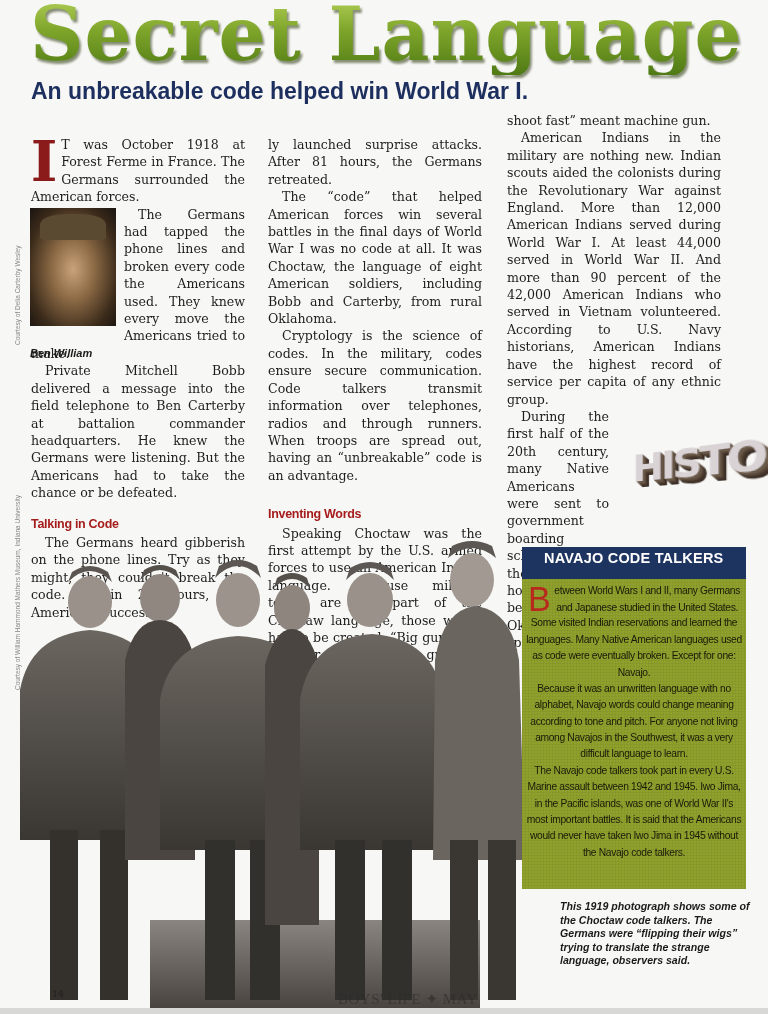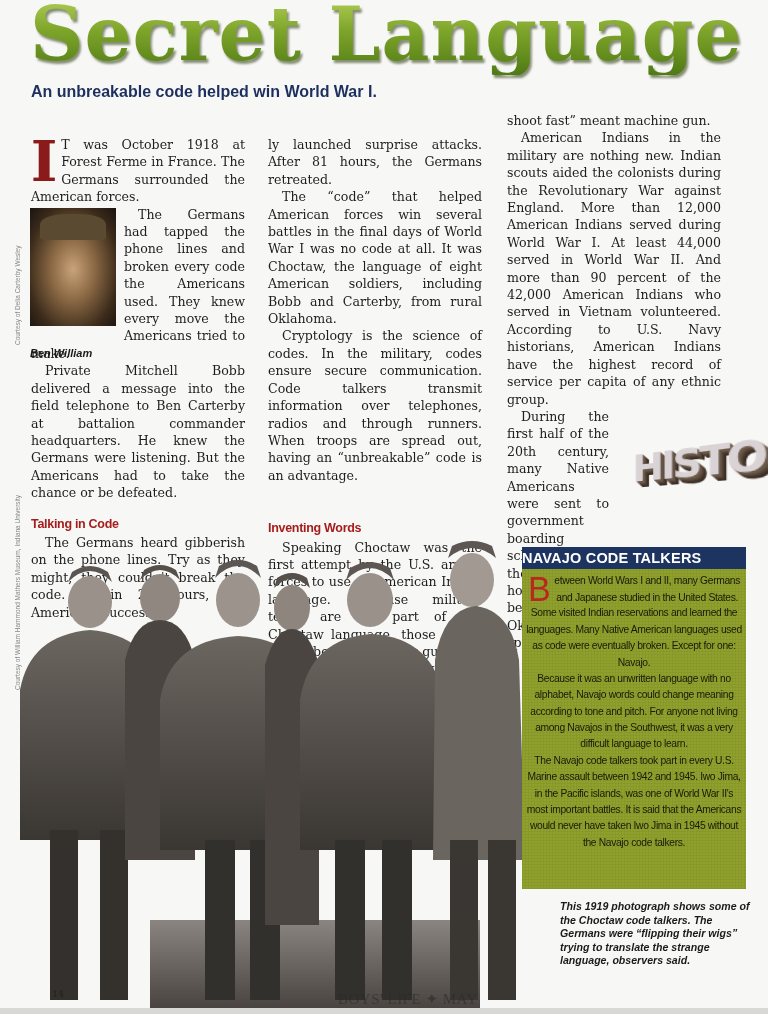--- a/index.html
+++ b/index.html
@@ -25,21 +25,21 @@
     background-clip: text;
     -webkit-text-fill-color: transparent;
     filter: drop-shadow(2px 3px 1px rgba(40,55,10,0.55));
     white-space: nowrap;
     line-height: 1.1;
   }
   .deck {
     position: absolute; left: 31px; top: 80px;
     font-family: "Liberation Sans", sans-serif;
     font-weight: bold;
-    font-size: 16px;
+    font-size: 23px;
     line-height: 23px;
     color: #1d2f5e;
   }
 
   
   .col {
     position: absolute;
     font-family: "DejaVu Serif", serif;
     font-size: 12.6px;
     line-height: 17.4px;
@@ -129,28 +129,28 @@
 
   
   .sidebar {
     position: absolute; left: 522px; top: 547px; width: 224px; height: 342px;
     background: #8a9a2a;
     background-image: repeating-linear-gradient(0deg, rgba(0,0,0,0.04) 0 1px, transparent 1px 3px),
                       repeating-linear-gradient(90deg, rgba(0,0,0,0.04) 0 1px, transparent 1px 3px);
     background-color: #8fa02c;
   }
   .sidebar-head {
-    height: 22px;
+    height: 32px;
     background: #1d3460;
     color: #fff;
     font-family: "Liberation Sans", sans-serif;
     font-weight: bold;
     font-size: 14.5px;
     line-height: 22px;
-    padding-left: 0;
+    padding-left: 22px;
     letter-spacing: 0.2px;
   }
   .sidebar-body {
     font-family: "Liberation Sans", sans-serif;
     font-size: 10.3px;
     line-height: 15.6px;
     color: #1a1a0a;
     text-align: center;
     padding: 3px 3px 0 3px;
     letter-spacing: -0.35px;
@@ -214,21 +214,21 @@
     <p><span>The Germans heard gibberish on the phone lines. Try as they might, they couldn't break the code. Within 24 hours, the Americans successful-</span></p>
   </div>
   <div class="portrait-caption" style="position:absolute;left:31px;top:348px;">Ben William</div>
   <div class="credit" style="left:14px;top:345px;">Courtesy of Delia Carterby Wesley</div>
   <div class="credit" style="left:14px;top:690px;">Courtesy of William Hammond Mathers Museum, Indiana University</div>
 
   <div class="col col2">
     <p class="noindent">ly launched surprise attacks. After 81 hours, the Germans retreated.</p>
     <p>The “code” that helped American forces win several battles in the final days of World War I was no code at all. It was Choctaw, the language of eight American soldiers, including Bobb and Carterby, from rural Oklahoma.</p>
     <p>Cryptology is the science of codes. In the military, codes ensure secure communication. Code talkers transmit information over telephones, radios and through runners. When troops are spread out, having an “unbreakable” code is an advantage.</p>
-    <div class="subhead" style="margin-top:36px">Inventing Words</div>
+    <div class="subhead" style="margin-top:22px">Inventing Words</div>
     <p>Speaking Choctaw was the first attempt by the U.S. armed forces to use an American Indian language. Because military terms are not part of the Choctaw language, those words had to be created. “Big gun” was used for artillery. “Little gun</p>
   </div>
 
   <div class="col col3">
     <p class="noindent">shoot fast” meant machine gun.</p>
     <p>American Indians in the military are nothing new. Indian scouts aided the colonists during the Revolutionary War against England. More than 12,000 American Indians served during World War I. At least 44,000 served in World War II. And more than 90 percent of the 42,000 American Indians who served in Vietnam volunteered. According to U.S. Navy historians, American Indians have the highest record of service per capita of any ethnic group.</p>
     <p>
       <span class="history-badge" style="margin-top:52px">
           <span class="txt">HISTORY</span>
         </span><span>During the first half of the 20th century, many Native Americans were sent to government boarding schools and forbidden to speak their native languages. Imagine how different things might have been if eight young men from Oklahoma had not known how to speak Choctaw.</span><span class="endmark">✚</span><span class="byline">—Karen Gibson</span>

